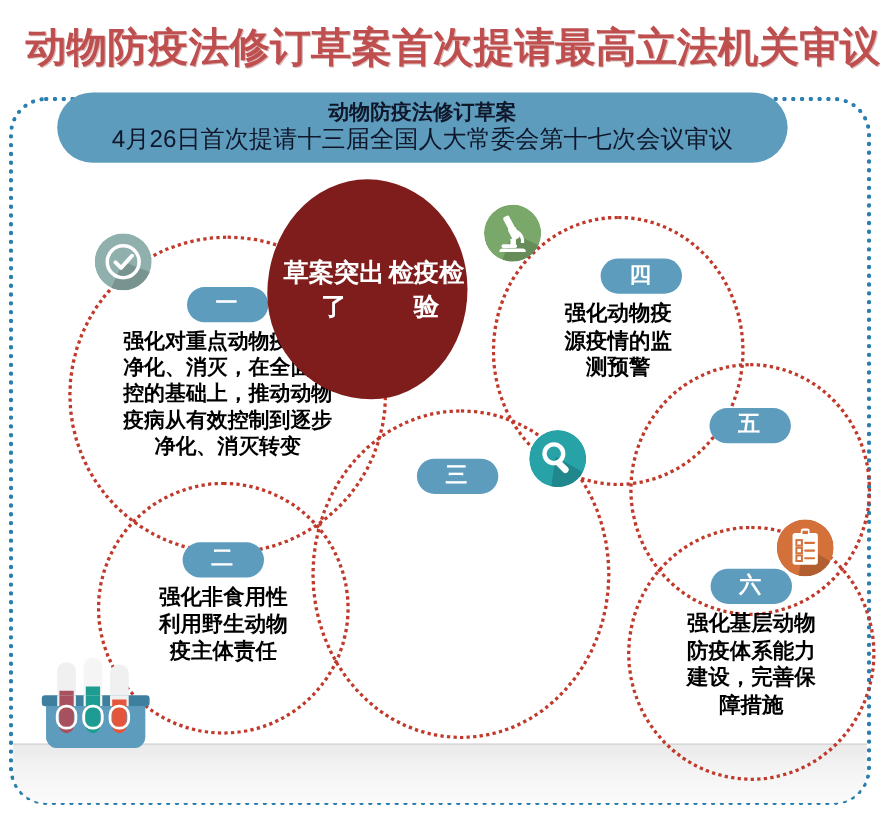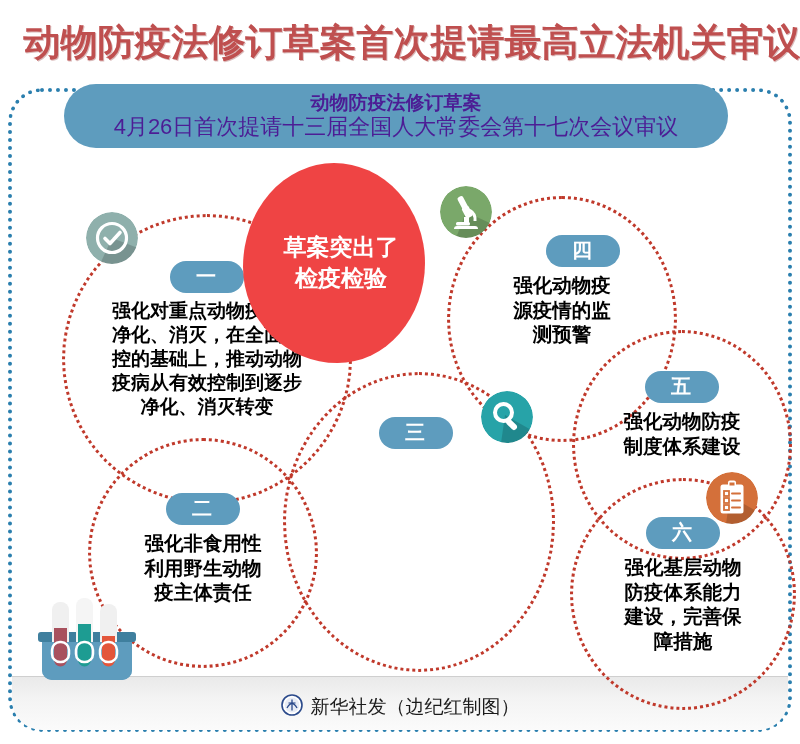--- a/index.html
+++ b/index.html
@@ -61,48 +61,48 @@
     left: 12px;
     top: 676px;
     width: 776px;
     height: 1px;
     background: #cfcfcf;
   }
 
   
   #subtitle-pill {
     position: absolute;
-    left: 64px;
+    left: 52px;
     top: 84px;
     width: 664px;
     height: 64px;
     background: #5e9cbe;
     border-radius: 32px;
-    color: #4c1d95;
+    color: #0f172a;
     display: flex;
     flex-direction: column;
     align-items: center;
     justify-content: center;
     line-height: 1.18;
   }
   #subtitle-pill .l1 { font-size: 19px; font-weight: bold; }
   #subtitle-pill .l2 { font-size: 22px; font-weight: normal; }
 
   
   #center-blob {
     position: absolute;
     left: 243px;
     top: 163px;
     width: 182px;
     height: 200px;
-    background: #ef4444;
+    background: #7f1d1d;
     border-radius: 50% 50% 48% 52% / 52% 50% 50% 48%;
     color: #ffffff;
     display: flex;
-    flex-direction: column;
+    flex-direction: row;
     align-items: center;
     justify-content: center;
     font-size: 23px;
     font-weight: bold;
     line-height: 1.35;
     text-align: center;
     z-index: 6;
     padding-left: 14px;
     box-sizing: border-box;
   }
@@ -231,22 +231,20 @@
 
   <div class="bubble" id="bubble-4">
     <div class="badge">四</div>
     <div class="btext">强化动物疫
 源疫情的监
 测预警</div>
   </div>
 
   <div class="bubble" id="bubble-5">
     <div class="badge">五</div>
-    <div class="btext">强化动物防疫
-制度体系建设</div>
   </div>
 
   <div class="bubble" id="bubble-6">
     <div class="badge">六</div>
     <div class="btext">强化基层动物
 防疫体系能力
 建设，完善保
 障措施</div>
   </div>
 
@@ -328,26 +326,14 @@
 
       <path d="M26 50 h13 v18 a6.5 6.5 0 0 1 -13 0 z" fill="#a8515e"></path>
       <path d="M50 50 h13 v18 a6.5 6.5 0 0 1 -13 0 z" fill="#1d9c92"></path>
       <path d="M74 50 h13 v18 a6.5 6.5 0 0 1 -13 0 z" fill="#e3563b"></path>
       <rect x="24" y="50" width="17" height="20" rx="8" fill="none" stroke="#ffffff" stroke-width="2.5"></rect>
       <rect x="48" y="50" width="17" height="20" rx="8" fill="none" stroke="#ffffff" stroke-width="2.5"></rect>
       <rect x="72" y="50" width="17" height="20" rx="8" fill="none" stroke="#ffffff" stroke-width="2.5"></rect>
     </svg>
   </div>
 
-  <div id="credit">
-    <span>
-      <svg width="22" height="22" viewBox="0 0 22 22">
-        <circle cx="11" cy="11" r="10" fill="#ffffff" stroke="#2b4a8b" stroke-width="1.6"></circle>
-        <circle cx="11" cy="11" r="7.4" fill="#e8ecf5"></circle>
-        <path d="M6 14 q5 -9 10 0" fill="none" stroke="#2b4a8b" stroke-width="1.3"></path>
-        <path d="M11 5.5 v11" stroke="#2b4a8b" stroke-width="1.3"></path>
-        <path d="M7.5 9 h7" stroke="#2b4a8b" stroke-width="1.1"></path>
-      </svg>
-    </span>
-    <span class="ctext">新华社发（边纪红制图）</span>
-  </div>
 
 </div>
 
 </body></html>

